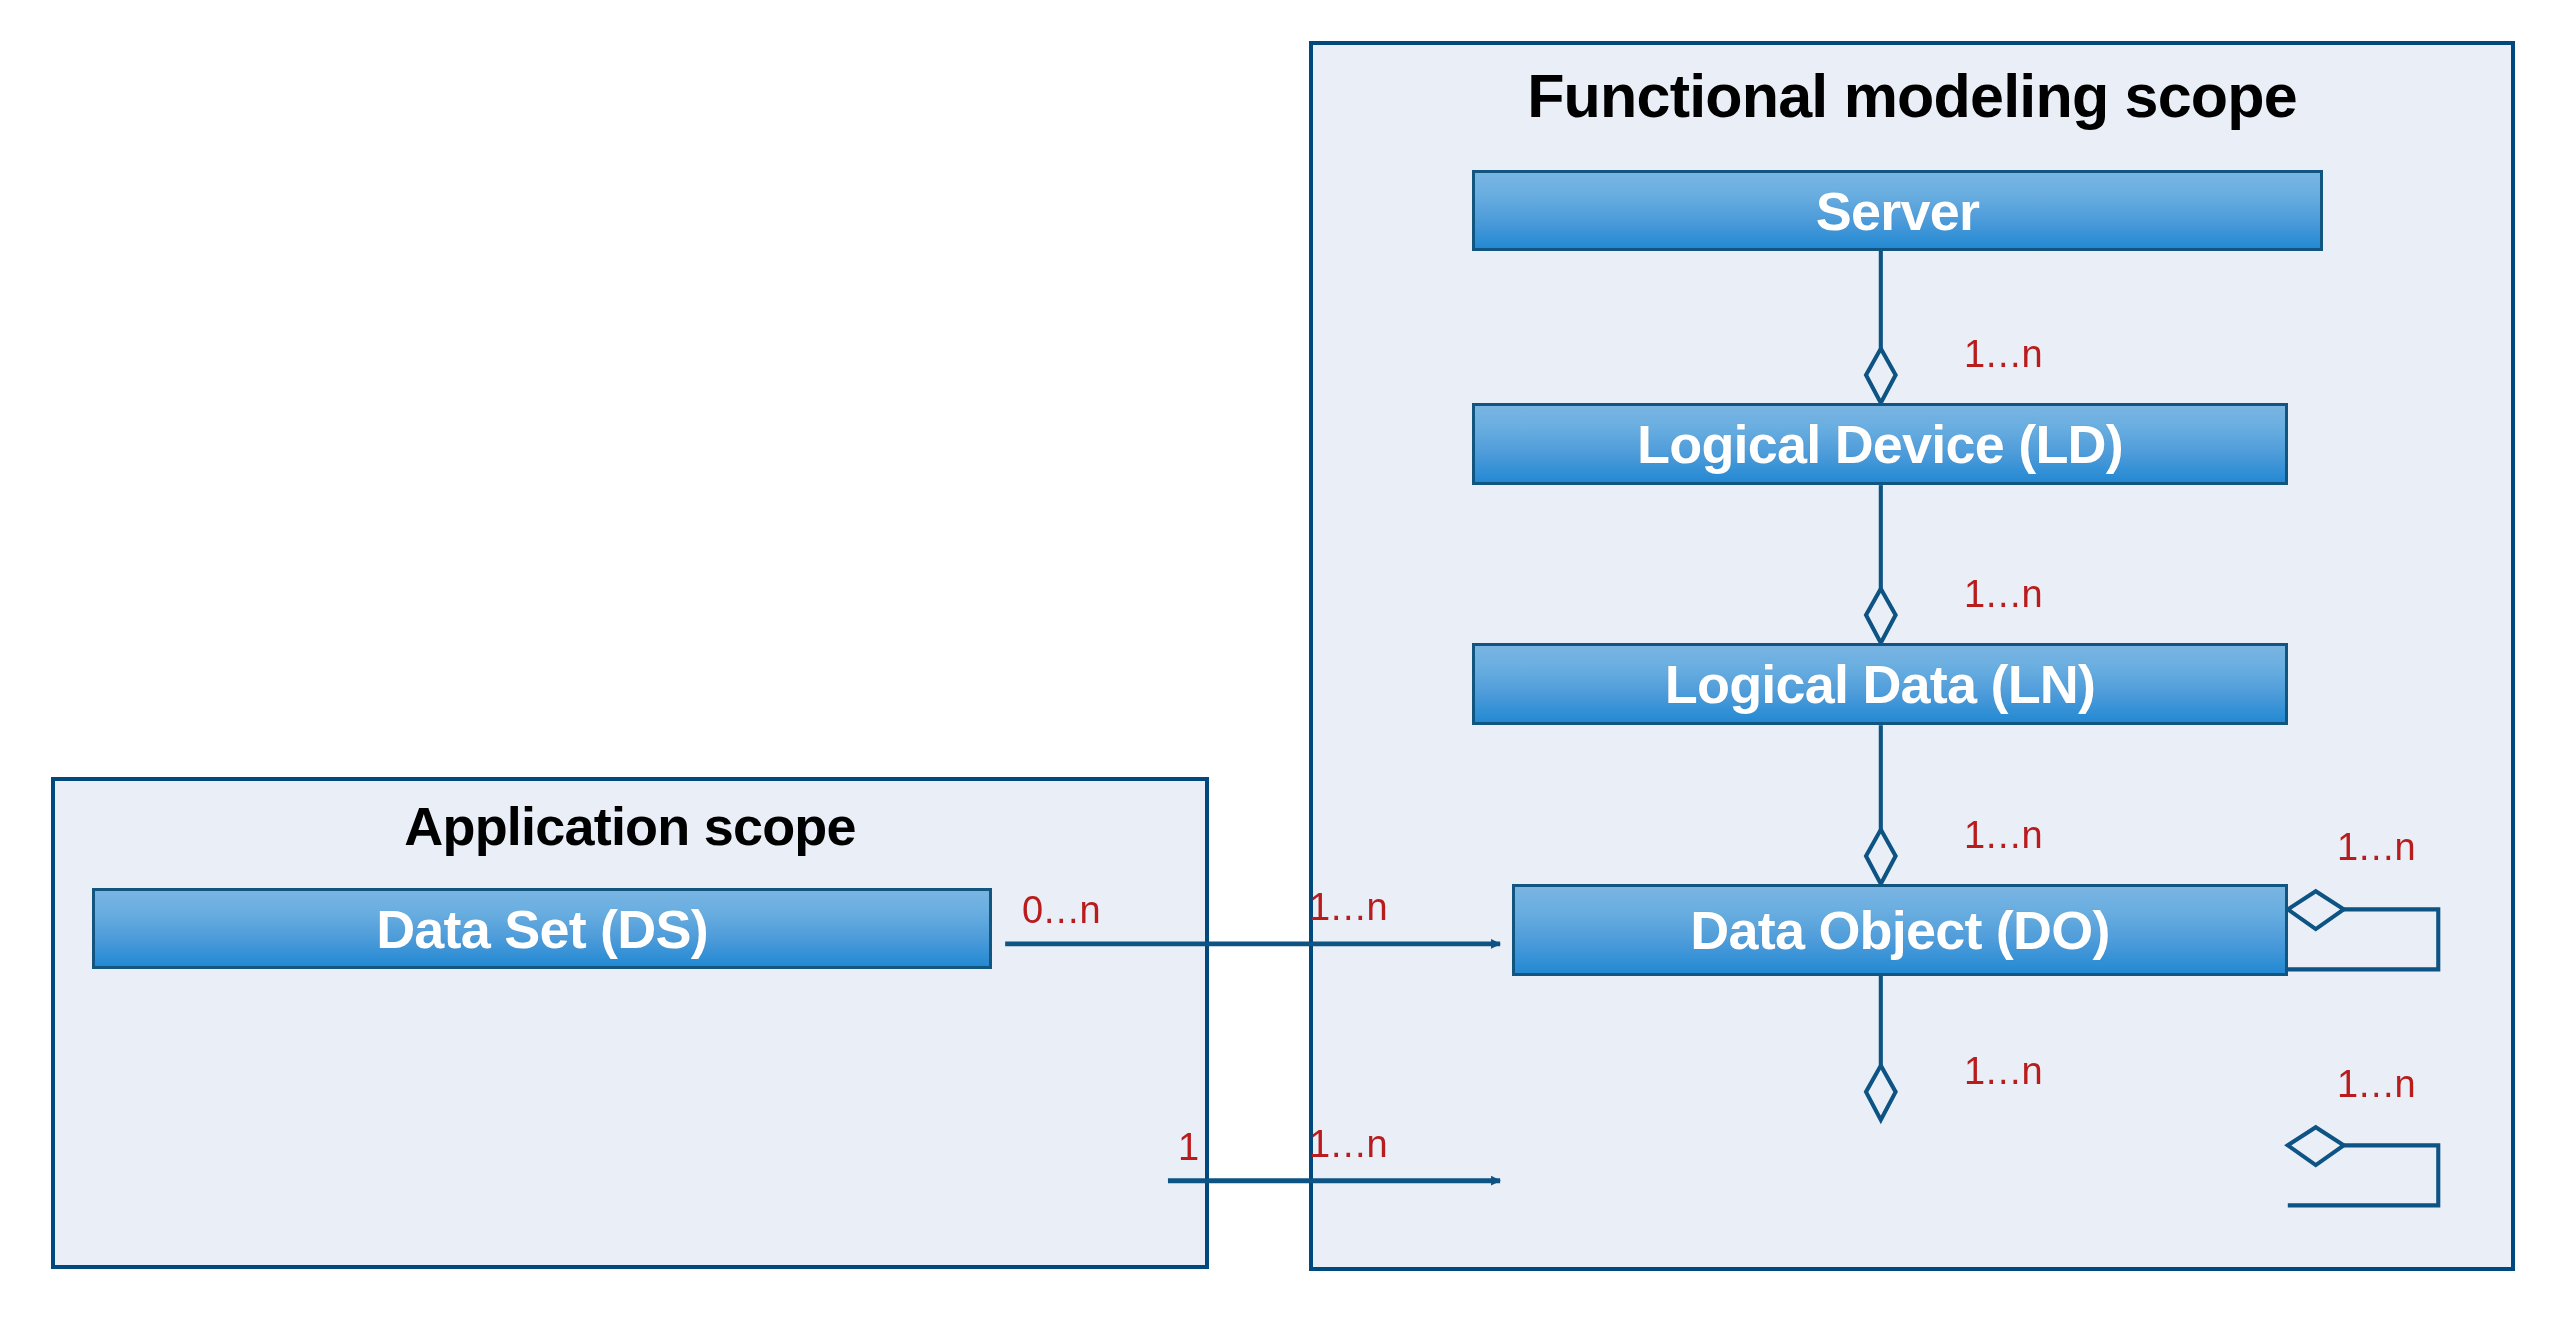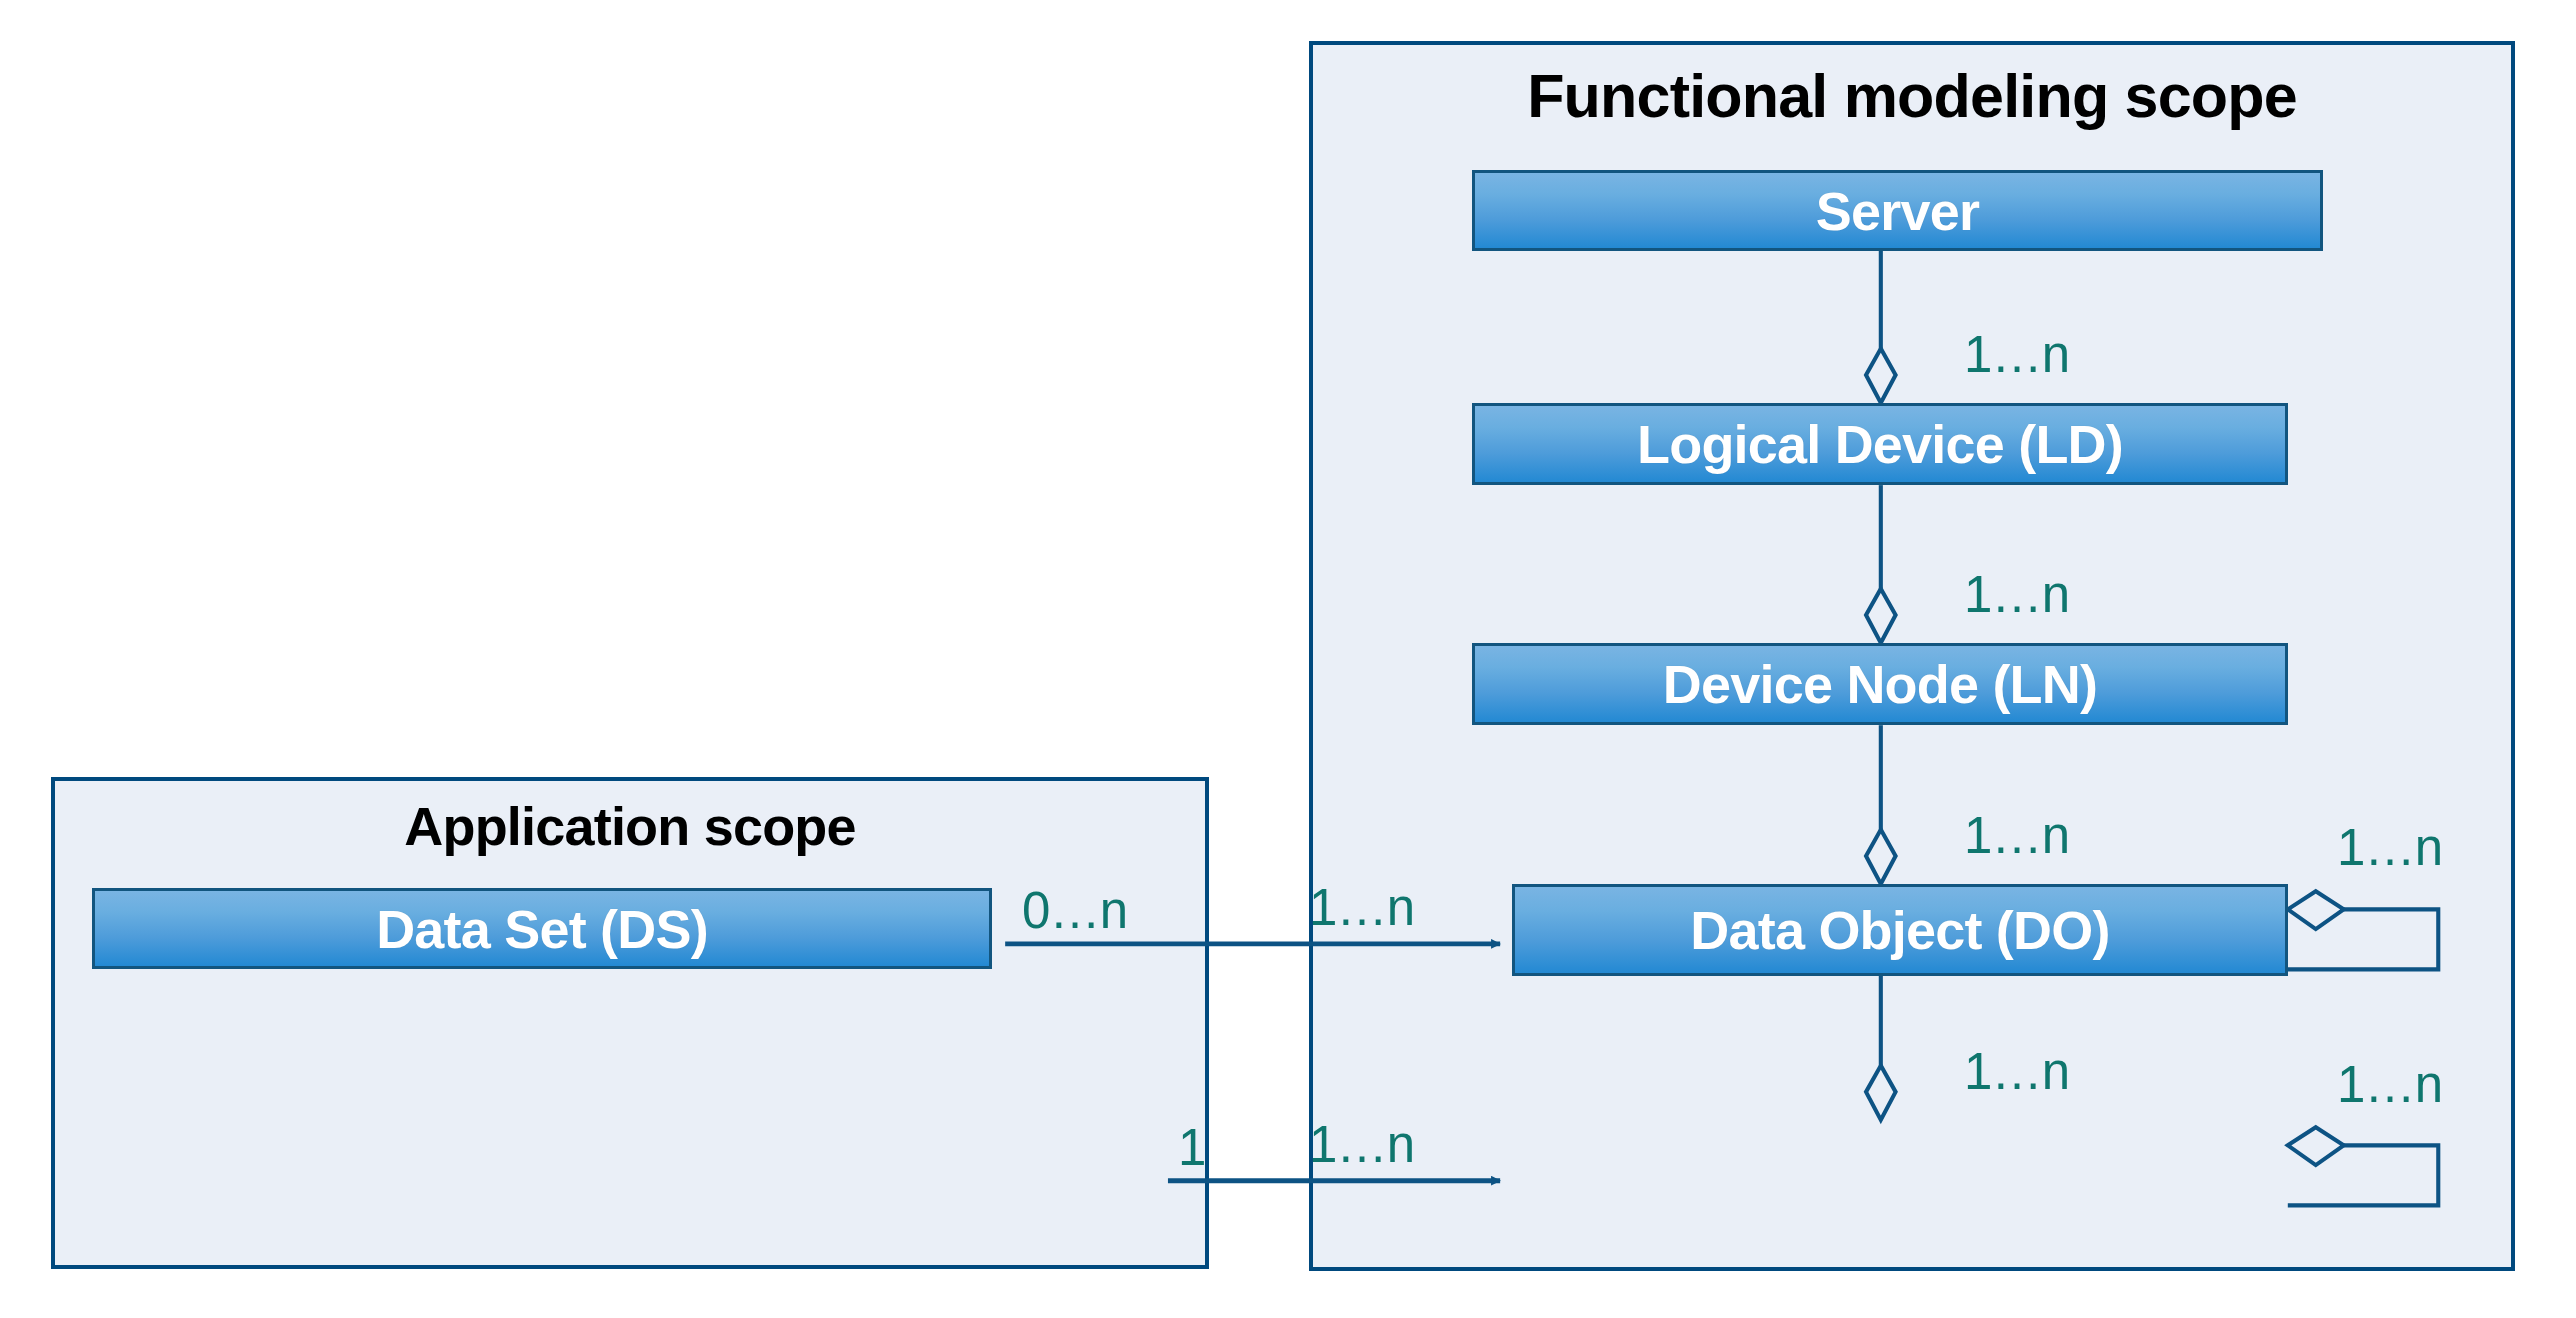--- a/index.html
+++ b/index.html
@@ -102,22 +102,22 @@
   #connector-labels {
     position: absolute;
     left: 0; top: 0;
     width: 2576px; height: 1318px;
     z-index: 8;
     pointer-events: none;
   }
   .mult-label {
     position: absolute;
     font-family: "Liberation Sans", sans-serif;
-    font-size: 51px;
-    color: #0f766e;
+    font-size: 38px;
+    color: #b91c1c;
     white-space: nowrap;
     letter-spacing: -0.8px;
     line-height: 51px;
   }
 </style>
 </head>
 <body>
 
 <div id="canvas">
 
@@ -177,21 +177,21 @@
 
   <div class="entity-box" id="box-server">
     <span>Server</span>
   </div>
 
   <div class="entity-box" id="box-ld">
     <span>Logical Device (LD)</span>
   </div>
 
   <div class="entity-box" id="box-ln">
-    <span>Device Node (LN)</span>
+    <span>Logical Data (LN)</span>
   </div>
 
   <div class="entity-box" id="box-do">
     <span>Data Object (DO)</span>
   </div>
 
 
   <div class="entity-box" id="box-ds">
     <span>Data Set (DS)</span>
   </div>

